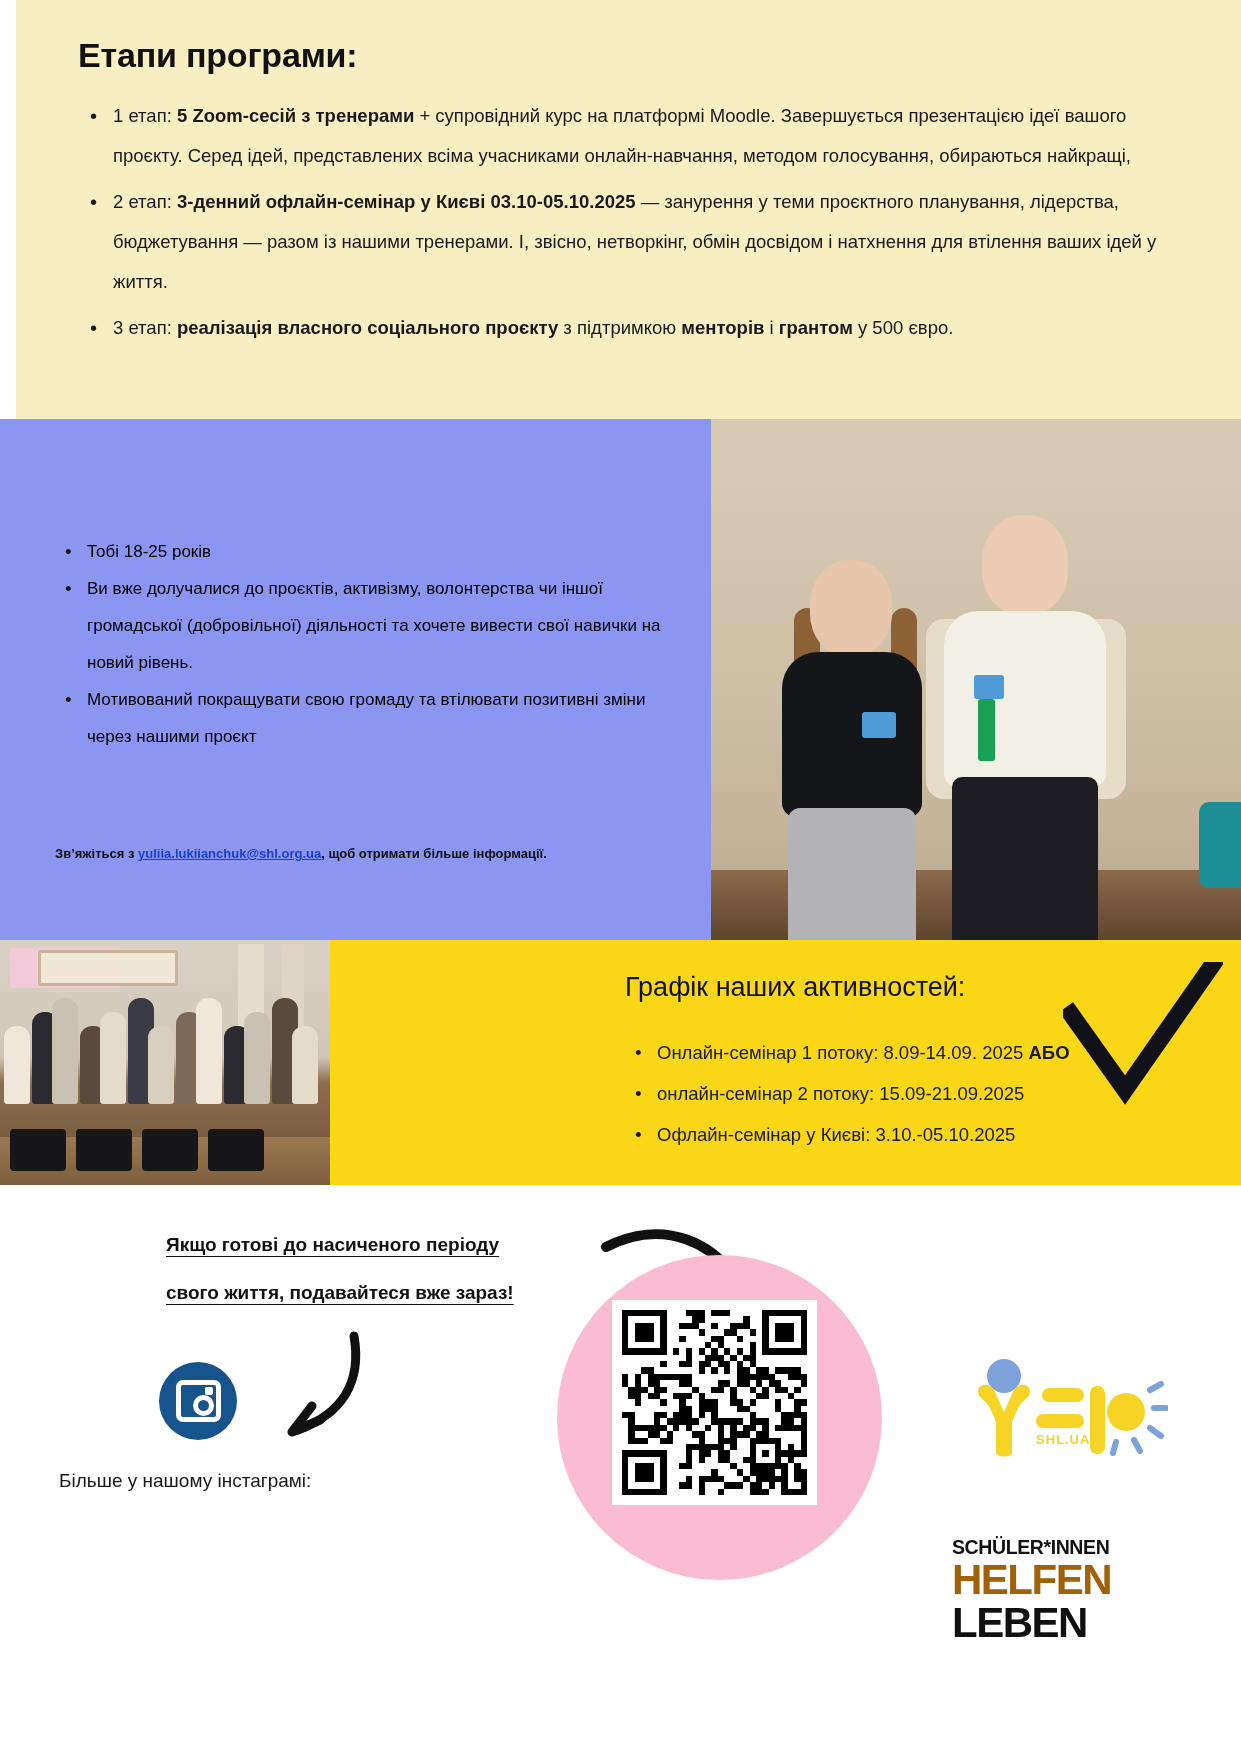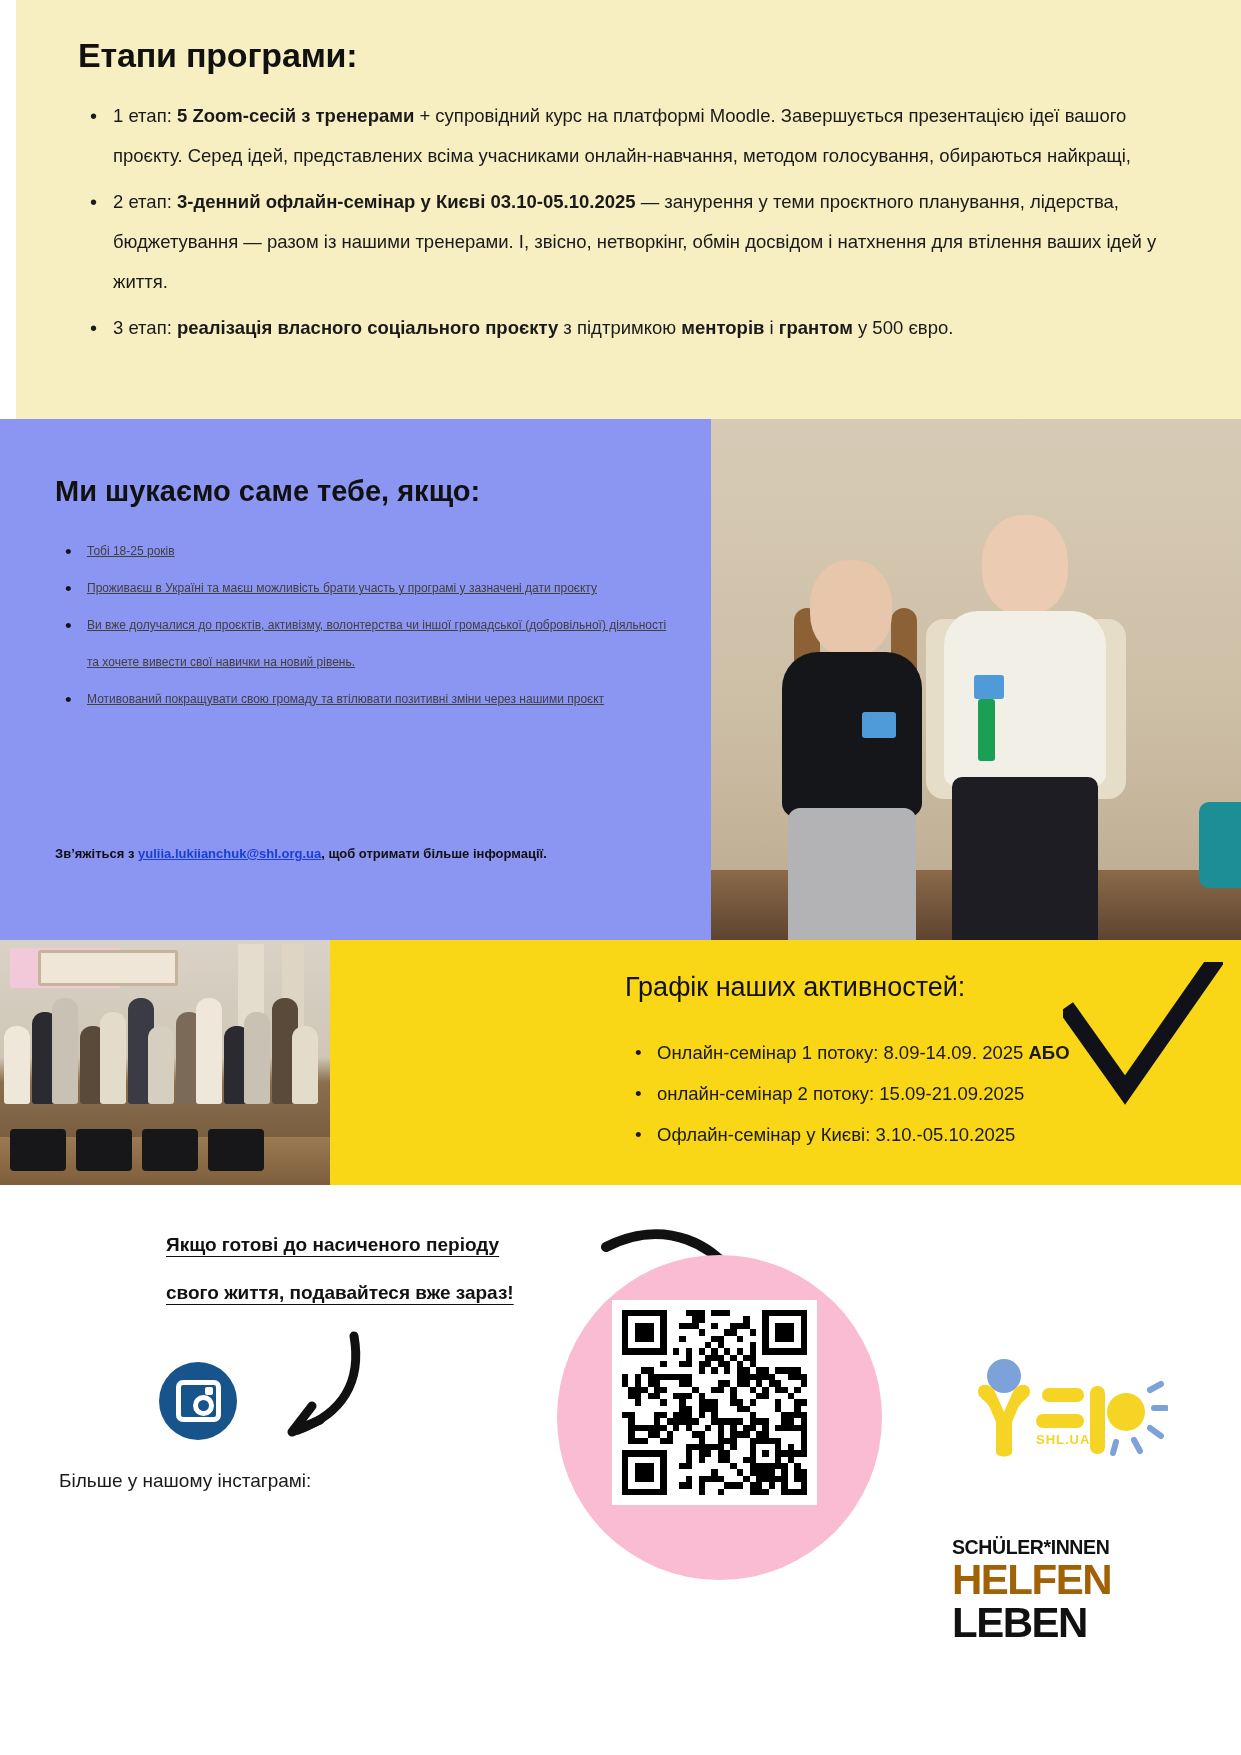--- a/index.html
+++ b/index.html
@@ -43,21 +43,21 @@
   }
   .h-blue {
     position: absolute; left: 55px; top: 56px;
     font-size: 29px; font-weight: bold; color: #111;
   }
   .list-blue {
     position: absolute; left: 55px; top: 114px; width: 620px; list-style: none;
   }
   .list-blue > li {
     position: relative; padding-left: 32px;
-    font-size: 12px; line-height: 37px; color: #404040; text-decoration: underline;
+    font-size: 17px; line-height: 37px; color: #000000;
   }
   .list-blue > li::before {
     content: "\2022"; position: absolute; left: 10px; top: 0;
     font-size: 19px; line-height: 37px; color: #151515;
   }
   .contact {
     position: absolute; left: 55px; top: 415px; width: 640px;
     font-size: 13px; font-weight: bold; line-height: 40px; color: #111;
   }
   .contact .mail { color: #1a3fd4; }
@@ -211,24 +211,22 @@
       <li>
         <span>2 етап: </span><b>3-денний офлайн-семінар у Києві 03.10-05.10.2025</b><span> — занурення у теми проєктного планування, лідерства, бюджетування — разом із нашими тренерами. І, звісно, нетворкінг, обмін досвідом і натхнення для втілення ваших ідей у життя.</span>
       </li>
       <li>
         <span>3 етап: </span><b>реалізація власного соціального проєкту</b><span> з підтримкою </span><b>менторів</b><span> і </span><b>грантом</b><span> у 500 євро.</span>
       </li>
     </ul>
   </section>
 
   <section class="sec-blue">
-    <h2 class="h-blue">Ми шукаємо саме тебе, якщо:</h2>
     <ul class="list-blue">
       <li>Тобі 18-25 років</li>
-      <li>Проживаєш в Україні та маєш можливість брати участь у програмі у зазначені дати проєкту</li>
       <li>Ви вже долучалися до проєктів, активізму, волонтерства чи іншої громадської (добровільної) діяльності та хочете вивести свої навички на новий рівень.</li>
       <li>Мотивований покращувати свою громаду та втілювати позитивні зміни через нашими проєкт</li>
     </ul>
     <p class="contact">
       <span>Зв’яжіться з </span><a class="mail" href="#">yuliia.lukiianchuk@shl.org.ua</a><span>, щоб отримати більше інформації.</span>
     </p>
   </section>
 
   <div class="photo-girls">
     <div class="pg-wall"></div>

